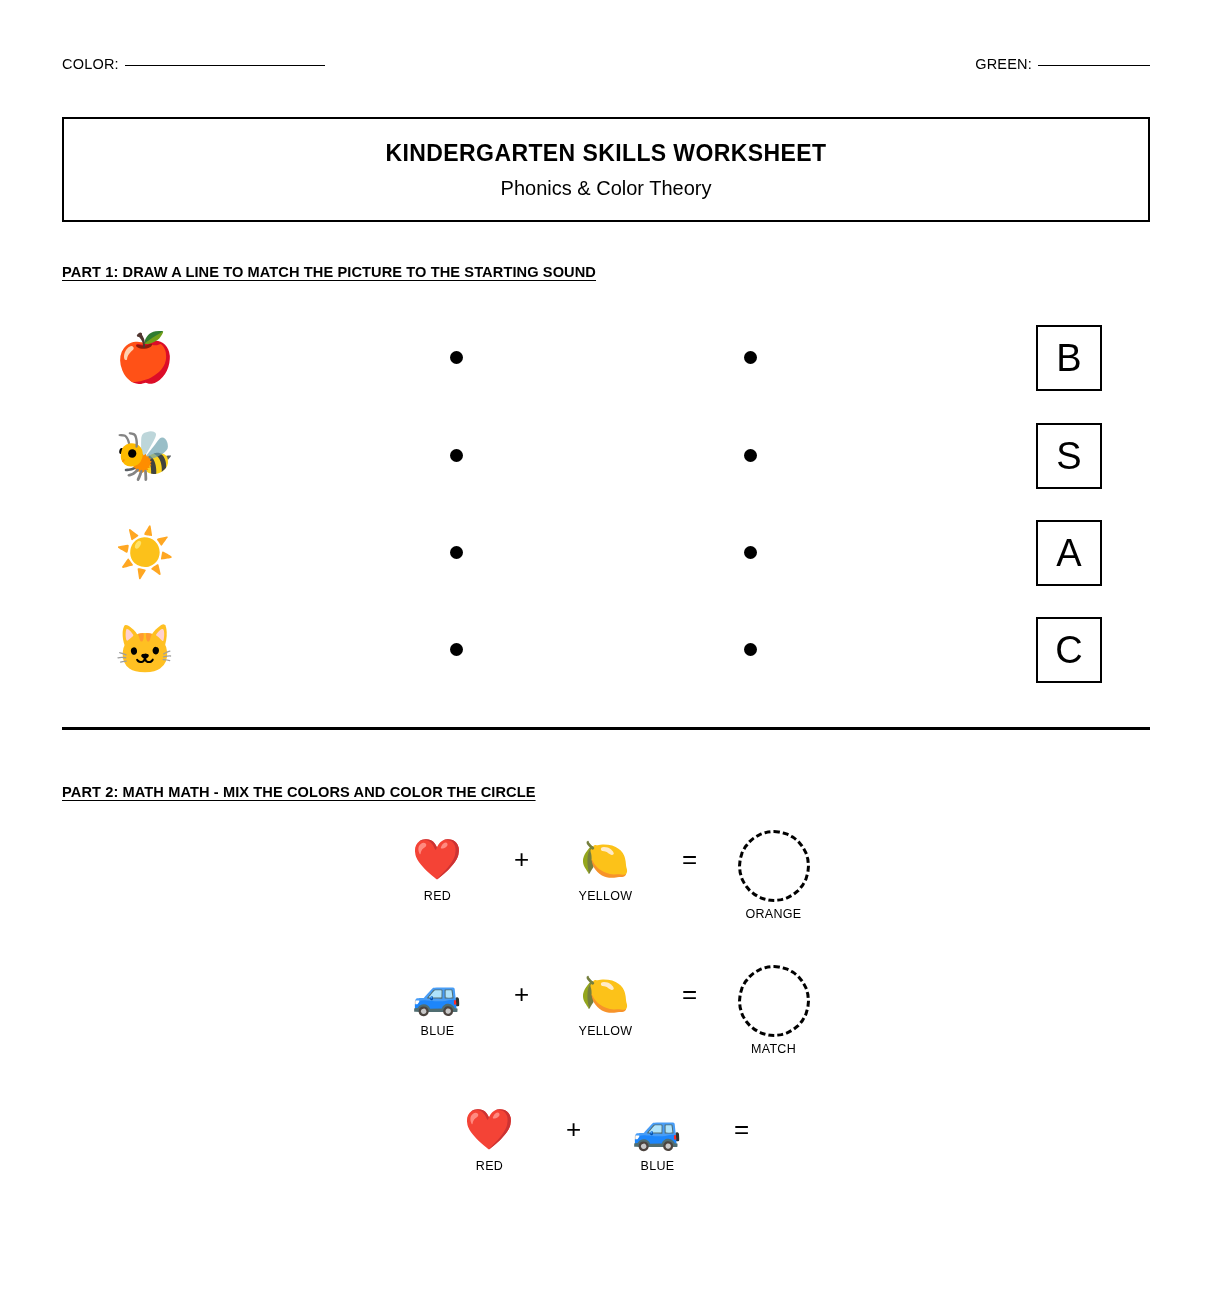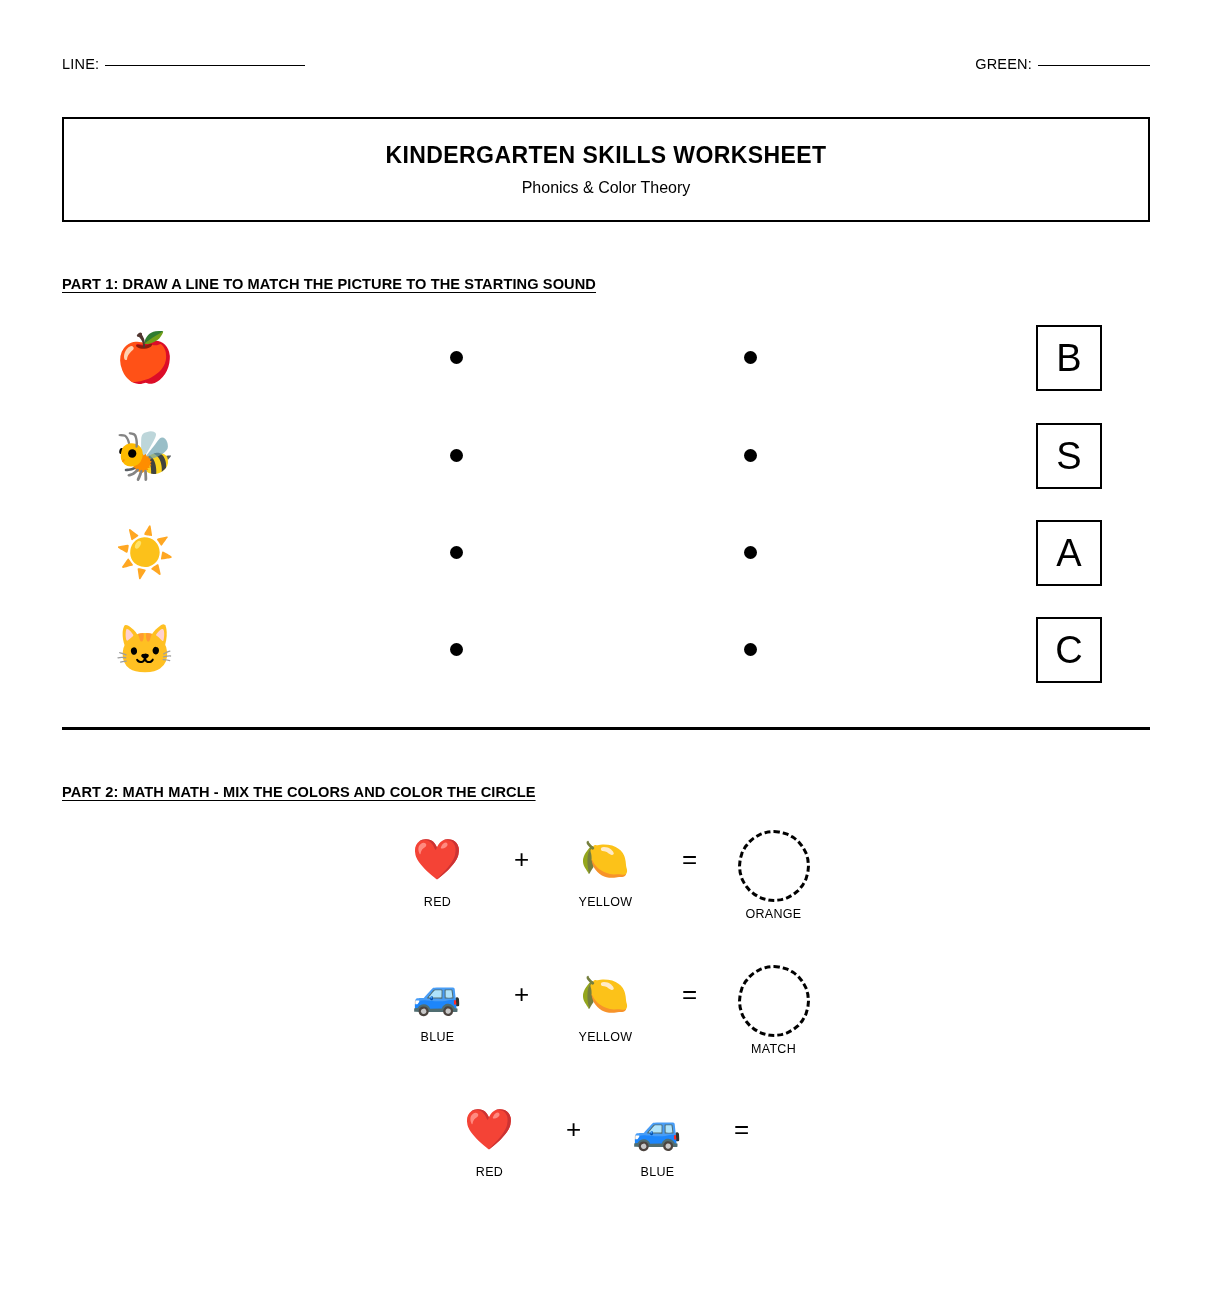--- a/index.html
+++ b/index.html
@@ -60,35 +60,35 @@
     align-items: center;
     justify-content: center;
   }
   .title-main {
     font-size: 23px;
     font-weight: bold;
     letter-spacing: 0.4px;
     margin-bottom: 10px;
   }
   .title-sub {
-    font-size: 16px;
+    font-size: 20px;
     font-weight: normal;
   }
 
   
   .section-heading {
     position: absolute;
     font-size: 14.6px;
     font-weight: bold;
     text-decoration: underline;
     text-underline-offset: 3px;
     letter-spacing: 0.1px;
     white-space: nowrap;
   }
-  #part1-heading { left: 62px; top: 276px; }
+  #part1-heading { left: 62px; top: 264px; }
   #part2-heading { left: 62px; top: 784px; }
 
   
   .match-area {
     position: absolute;
     left: 0px;
     top: 310px;
     width: 1211px;
     height: 390px;
   }
@@ -182,21 +182,21 @@
     font-size: 40px;
     line-height: 58px;
     height: 58px;
     display: flex;
     align-items: center;
     justify-content: center;
   }
   .cm-label {
     font-size: 12.5px;
     letter-spacing: 0.3px;
-    margin-top: 7px;
+    margin-top: 1px;
   }
   .cm-op {
     width: 64px;
     font-size: 26px;
     line-height: 58px;
     height: 58px;
     display: flex;
     align-items: center;
     justify-content: center;
   }
@@ -213,21 +213,21 @@
     border-radius: 50%;
     box-sizing: border-box;
   }
   .cm-result .cm-label { margin-top: 5px; }
 </style>
 </head>
 <body>
 
 <div class="header-row">
   <div class="field name-field">
-    <span class="field-label">LINE:</span>
+    <span class="field-label">COLOR:</span>
     <span class="field-rule"></span>
   </div>
   <div class="field date-field">
     <span class="field-label">GREEN:</span>
     <span class="field-rule"></span>
   </div>
 </div>
 
 <div class="title-box">
   <div class="title-main">KINDERGARTEN SKILLS WORKSHEET</div>

